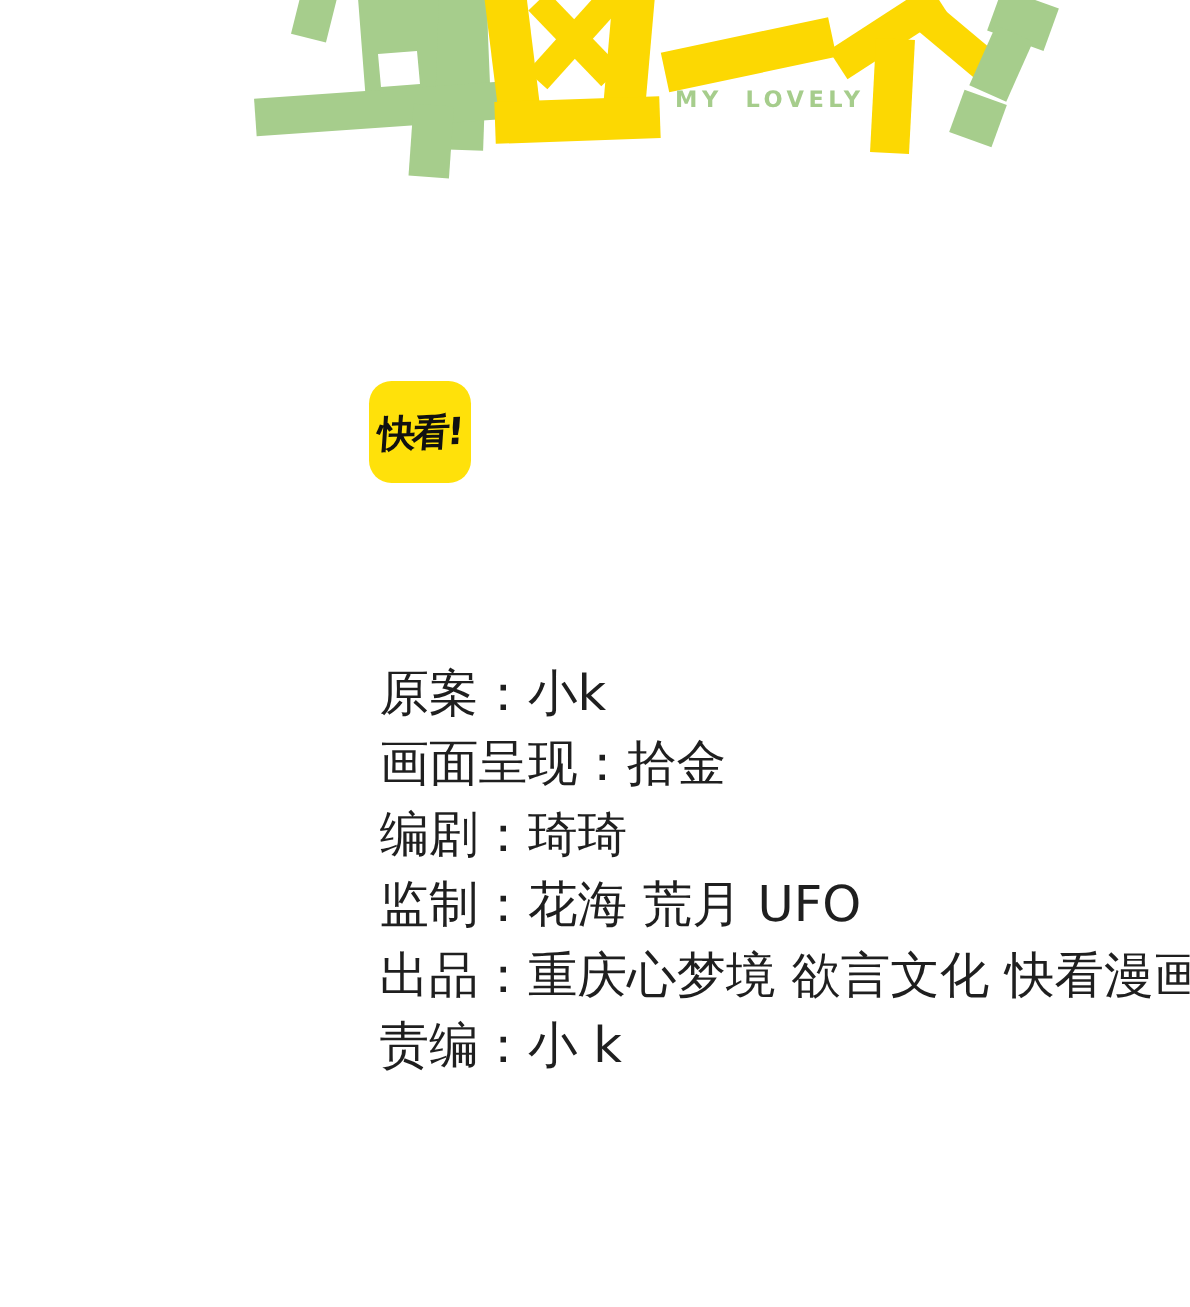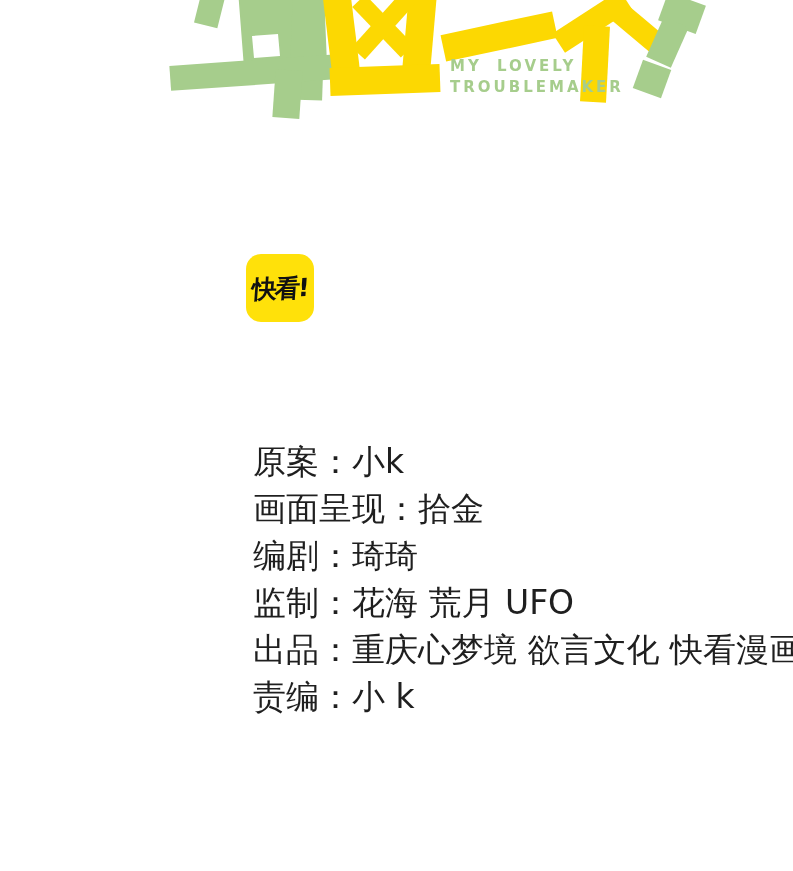--- a/index.html
+++ b/index.html
@@ -121,21 +121,20 @@
 
       <g>
         <rect class="stroke-g" x="492" y="-2" width="40" height="30" transform="rotate(20 512 13)"></rect>
         <rect class="stroke-g" x="484" y="20" width="27" height="44" transform="rotate(24 497 42)"></rect>
         <rect class="stroke-g" x="467" y="64" width="30" height="30" transform="rotate(20 482 79)"></rect>
       </g>
     </svg>
 
     <div class="subtitle">
       <div>MY LOVELY</div>
-      <div>TROUBLEMAKER</div>
     </div>
   </div>
 
   <div class="publisher-row">
     <div class="logo-box">
       <span>快看!</span>
     </div>
   </div>
 
   <div class="credits">

